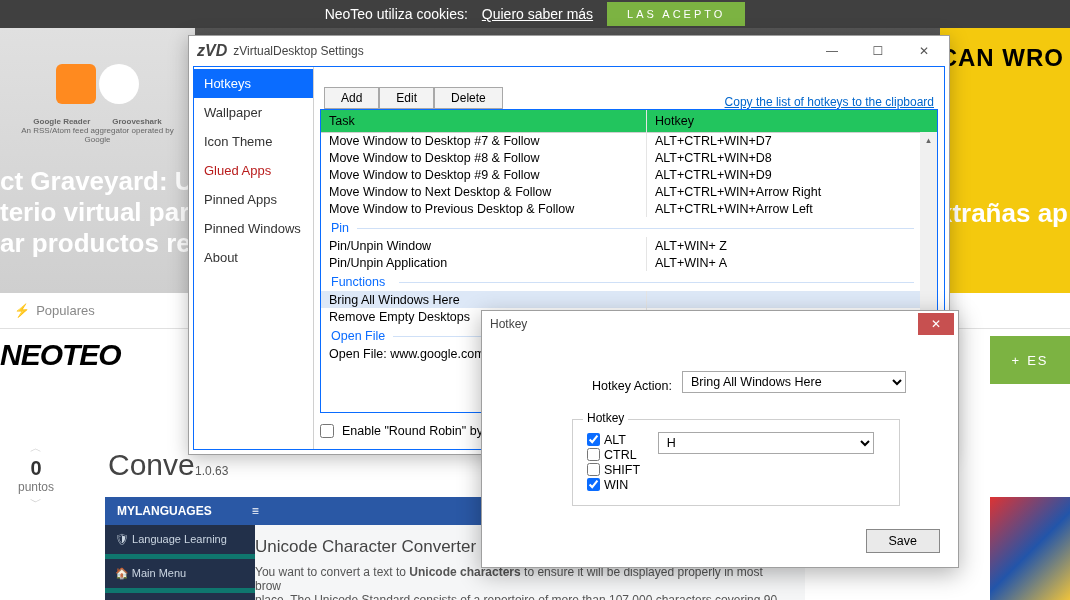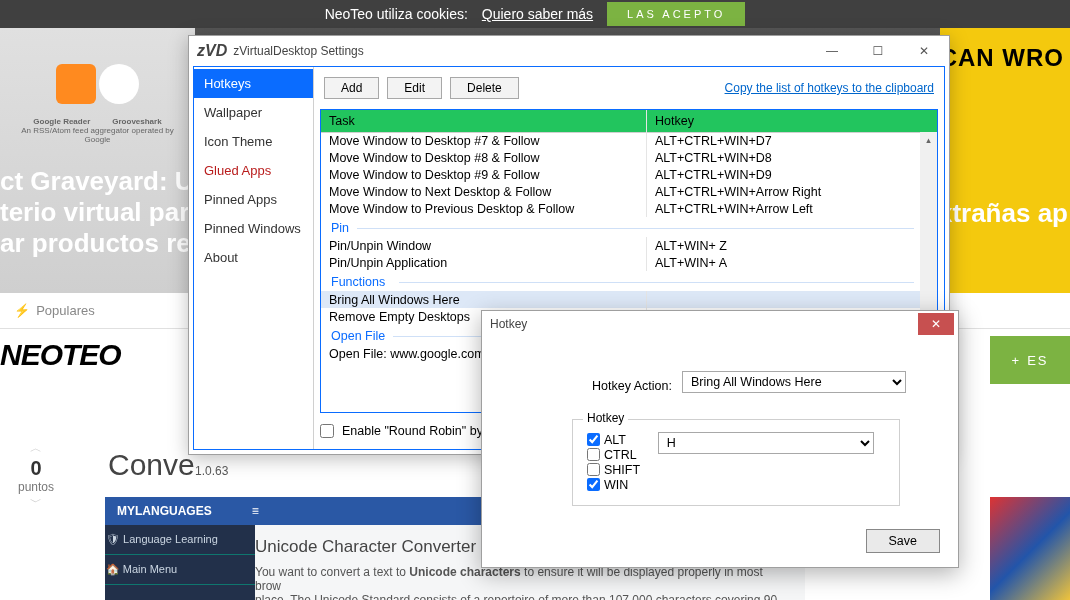--- a/index.html
+++ b/index.html
@@ -22,38 +22,38 @@
 .subbar{position:absolute;top:293px;left:0;right:0;height:36px;border-bottom:1px solid #e0e0e0;display:flex;align-items:center;padding:0 14px;color:#888;}
 .subbar .bolt{margin-right:6px;}
 .logo{position:absolute;top:338px;left:0;font-family:Arial Black,sans-serif;font-size:30px;font-style:italic;font-weight:900;letter-spacing:-1px;}
 .escr-btn{position:absolute;top:336px;right:0;background:#7cb342;color:#fff;height:48px;width:80px;display:flex;align-items:center;justify-content:center;font-size:13px;letter-spacing:2px;}
 .conve{position:absolute;top:448px;left:108px;font-size:30px;color:#444;font-weight:400;}
 .voter{position:absolute;top:440px;left:18px;text-align:center;color:#777;font-size:12px;}
 .voter .n{font-size:20px;color:#333;font-weight:700;}
 .mylang{position:absolute;top:497px;left:105px;height:110px;width:700px;background:#f5f6f7;}
 .mylang .bar{background:#2a58a5;color:#fff;height:28px;display:flex;align-items:center;padding:0 12px;font-size:12px;font-weight:700;gap:40px;}
 .mylang .side{background:#22304a;color:#cbd6e2;width:150px;height:82px;float:left;font-size:11px;}
-.mylang .side .it{padding:8px 1px;border-bottom:1px solid #0f766e;}
+.mylang .side .it{padding:8px 10px;border-bottom:5px solid #0f766e;}
 .mylang .main{padding:12px 18px;font-size:12px;color:#555;}
 .mylang .main h3{color:#444;font-size:17px;font-weight:400;margin-bottom:8px;}
 .thumb{position:absolute;top:497px;right:0;width:80px;height:110px;background:linear-gradient(135deg,#d33,#25a,#fc3);}
 
 
 .win1 { position:absolute; top:35px; left:188px; width:762px; height:420px; background:#fff; border:1px solid #9f9f9f; z-index:10; box-shadow:0 4px 18px rgba(0,0,0,.25); }
 .titlebar{height:30px;display:flex;align-items:center;padding:0 2px 0 8px;font-size:12px;color:#444;}
 .titlebar .logo-ico{font-weight:700;font-style:italic;margin-right:6px;font-size:16px;}
 .titlebar .spacer{flex:1;}
 .titlebar .wbtn{width:46px;height:28px;display:flex;align-items:center;justify-content:center;color:#555;}
 .contentframe{position:absolute;top:30px;left:4px;right:4px;bottom:4px;border:1px solid #0a6cff;}
 .sidebar{position:absolute;top:0;left:0;bottom:0;width:120px;border-right:1px solid #d0d0d0;padding-top:2px;}
 .sidebar .item{padding:7px 10px;font-size:13px;color:#333;cursor:default;}
 .sidebar .item.sel{background:#0a6cff;color:#fff;}
 .sidebar .item.dis{color:#b91c1c;}
 .mainpane{position:absolute;top:0;left:120px;right:0;bottom:0;}
-.toolbar{height:42px;display:flex;align-items:center;padding:0 10px;gap:8px;}
+.toolbar{height:42px;display:flex;align-items:flex-end;padding:0 10px;}
 .toolbar button{border:1px solid #a8a8a8;background:#f3f3f3;padding:3px 16px;font-size:12px;}
 .toolbar .link{margin-left:auto;color:#0066cc;text-decoration:underline;font-size:12px;cursor:pointer;}
 .tablewrap{position:absolute;top:42px;left:6px;right:6px;bottom:36px;border:1px solid #0a6cff;overflow:hidden;font-size:12.5px;}
 .thead{display:flex;border-bottom:1px solid #d0d0d0;background:#22c55e;}
 .thead>div{padding:4px 8px;}
 .col-task{width:326px;border-right:1px solid #e5e5e5;}
 .col-hot{flex:1;}
 .scrollbar{position:absolute;right:0;top:22px;bottom:0;width:17px;background:#f0f0f0;}
 .scrollbar .up,.scrollbar .dn{height:17px;text-align:center;font-size:9px;color:#666;line-height:17px;}
 .tbody{position:absolute;top:22px;left:0;right:17px;bottom:0;}

